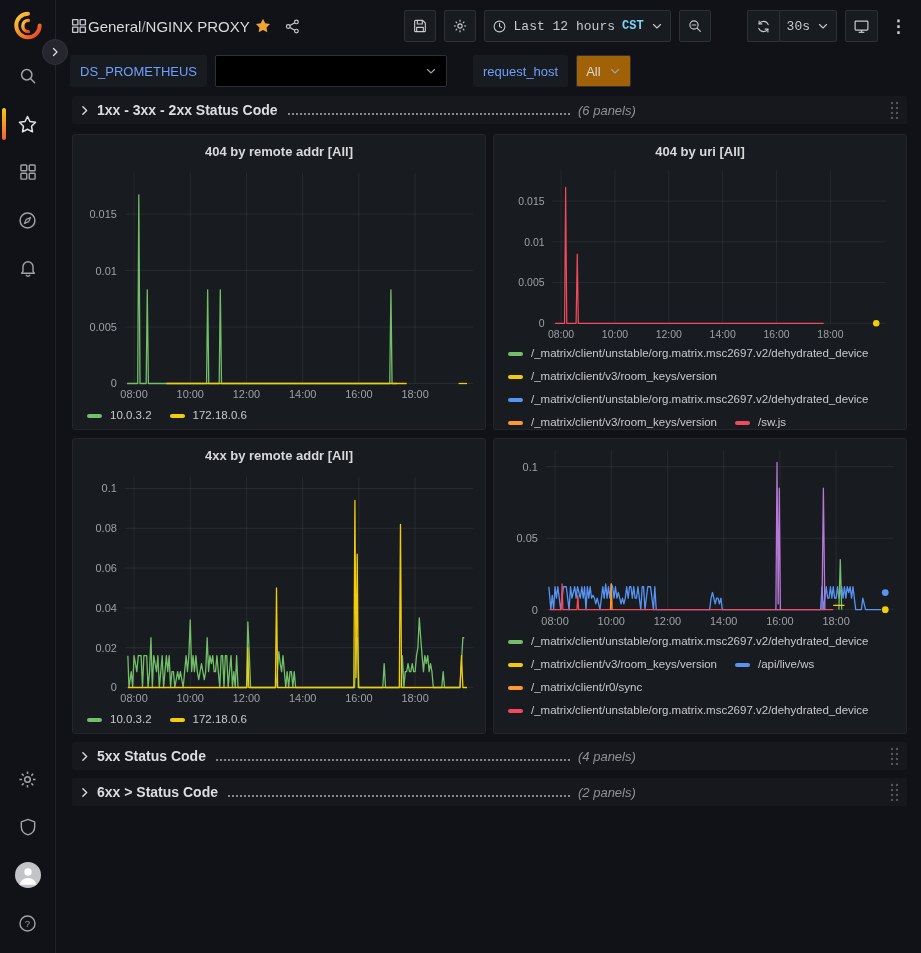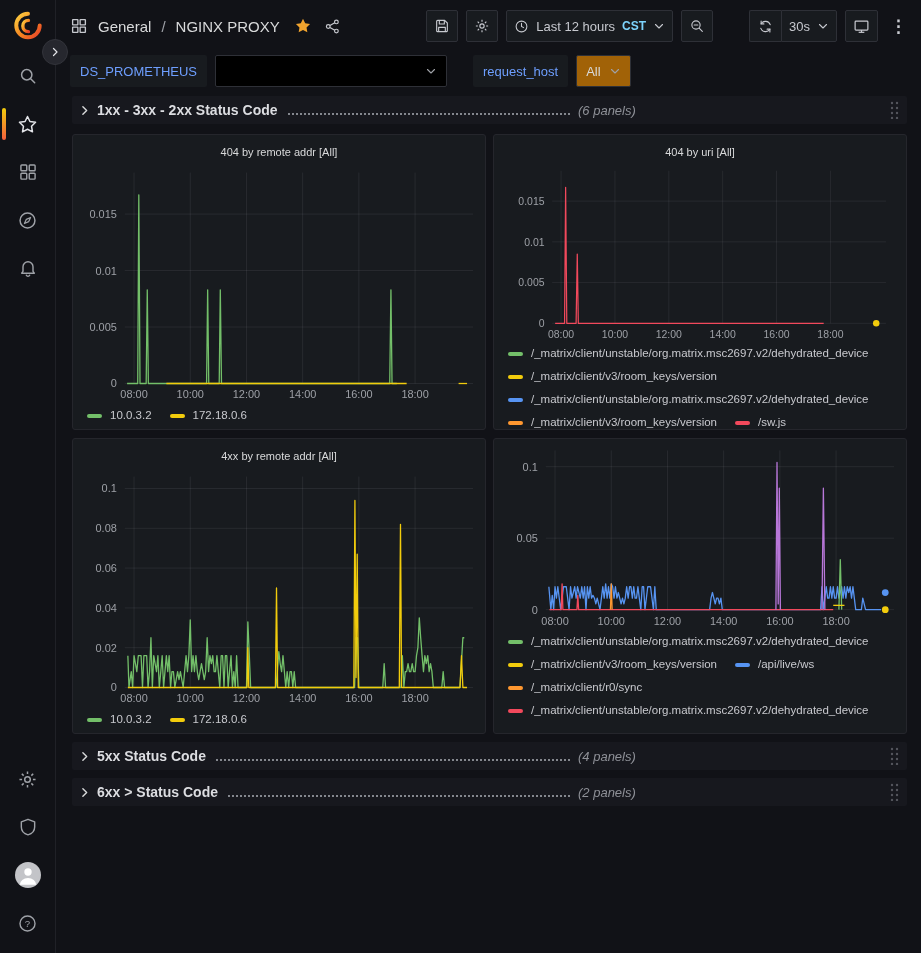--- a/index.html
+++ b/index.html
@@ -32,29 +32,29 @@
   .side-bottom { margin-top:auto; margin-bottom:6px; display:flex; flex-direction:column; align-items:center; }
   .avatar-circle { width:26px; height:26px; border-radius:50%; background:#c3c4c8; display:flex; align-items:center; justify-content:center; overflow:hidden; }
   .expand-btn {
     position:absolute; right:-13px; top:39px; width:26px; height:26px; border-radius:50%;
     background:#26272e; border:1px solid #33343b; color:#e3e4e8;
     display:flex; align-items:center; justify-content:center; cursor:pointer; z-index:20;
   }
   
   .main { flex:1; min-width:0; display:flex; flex-direction:column; }
   .topbar { height:52px; flex:none; display:flex; align-items:center; padding:0 10px 0 14px; }
-  .breadcrumb { display:flex; align-items:center; gap:10px; font-size:15px; color:#d8d9da; }
+  .breadcrumb { display:flex; align-items:center; gap:0; font-size:15px; color:#d8d9da; }
   .crumb-link { cursor:pointer; }
   .crumb-sep { color:#9fa2a8; }
   .crumb-icons { display:flex; align-items:center; gap:12px; margin-left:4px; }
   .topbar-right { margin-left:auto; display:flex; align-items:center; gap:8px; }
   .tb-btn {
     height:32px; min-width:32px; background:#181b1f; border:1px solid #2e3037; border-radius:2px;
     color:#c7c9cf; display:flex; align-items:center; justify-content:center; gap:7px;
-    padding:0 7px; font-size:13px; cursor:pointer; white-space:nowrap;
+    padding:0 7px; font-size:13px; cursor:pointer; white-space:nowrap;font-family:Liberation Mono, monospace;
   }
   .tb-btn .accent { color:#7dd3fc; font-weight:700; font-size:12px; }
   .split { display:flex;margin-left:28px; }
   .split .seg1 { border-right:none; border-radius:2px 0 0 2px; }
   .split .seg2 { border-radius:0 2px 2px 0; border-left:1px solid #2e3037; }
   .icon-plain { color:#c7c9cf; display:flex; align-items:center; cursor:pointer; }
   
   .varbar { height:38px; flex:none; display:flex; align-items:center; gap:8px; padding:0 14px; }
   .var-label {
     height:32px; display:flex; align-items:center; padding:0 10px;
@@ -80,21 +80,21 @@
   .leader { flex:1; border-bottom:2px dotted #84878e; margin:0 8px 0 10px; transform:translateY(4px); }
   .panel-count { font-style:italic; color:#8e9097; font-size:13px; white-space:nowrap; }
   .drag-handle { margin-left:auto; color:#54565e; display:flex; cursor:grab; }
   
   .grid { display:grid; grid-template-columns:1fr 1fr; gap:8px 7px; margin-bottom:8px; }
   .panel {
     height:296px; background:#181b1f; border:1px solid #25262c; border-radius:3px;
     padding:5px 8px 0; overflow:hidden; display:flex; flex-direction:column;
   }
   .panel-title {
-    text-align:center; font-size:11px; font-weight:400; color:#d8d9da;
+    text-align:center; font-size:13px; font-weight:700; color:#d8d9da;
     height:26px; line-height:24px; cursor:pointer; white-space:nowrap;
   }
   .chart { display:block; width:100%; }
   .chart .tick { font-size:11px; fill:#9da0a6; font-family:"Liberation Sans",sans-serif; }
   .legend { display:flex; flex-wrap:wrap; column-gap:18px; row-gap:2px; padding:1px 2px 0 6px; overflow:hidden; }
   .legend .li { display:flex; align-items:center; gap:8px; font-size:11.5px; color:#c8c9ce; line-height:21px; cursor:pointer; white-space:nowrap; }
   .legend .sw { width:15px; height:4px; border-radius:2px; flex:none; }
 </style>
 </head>
 <body>

